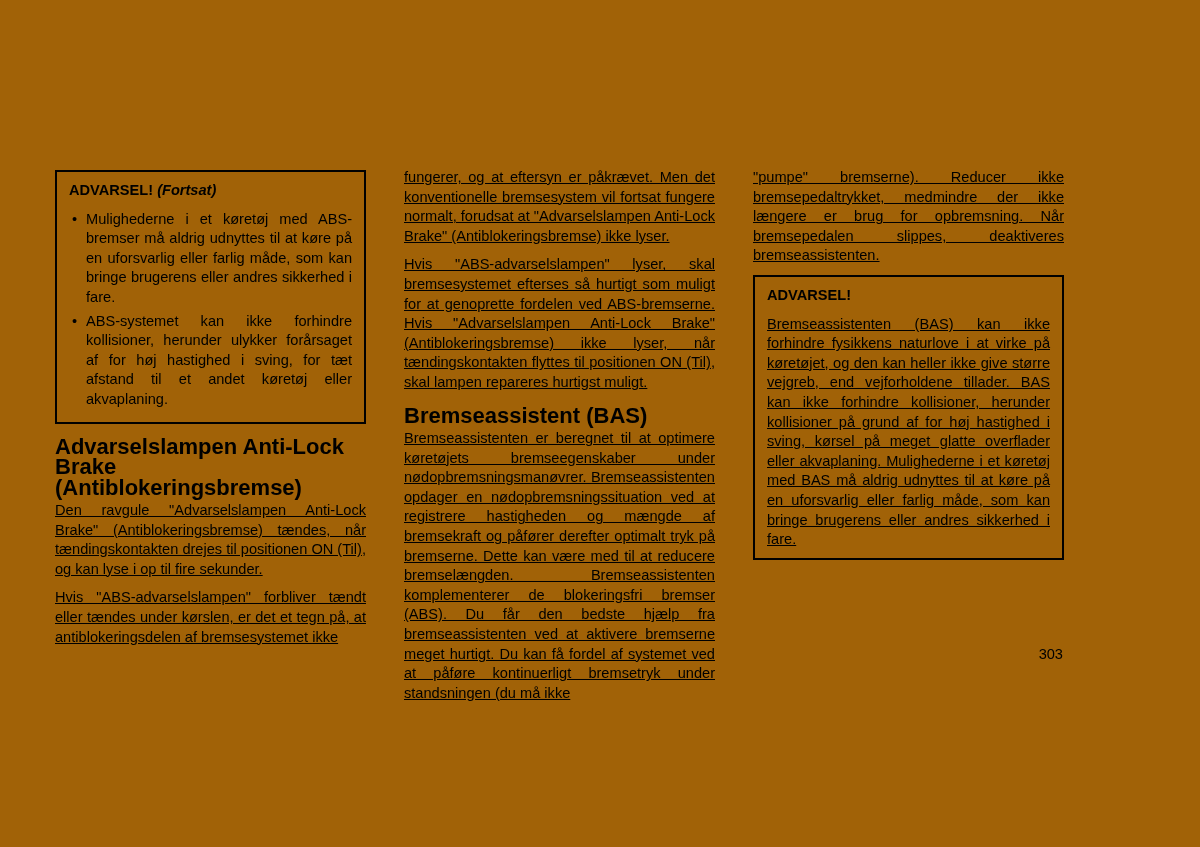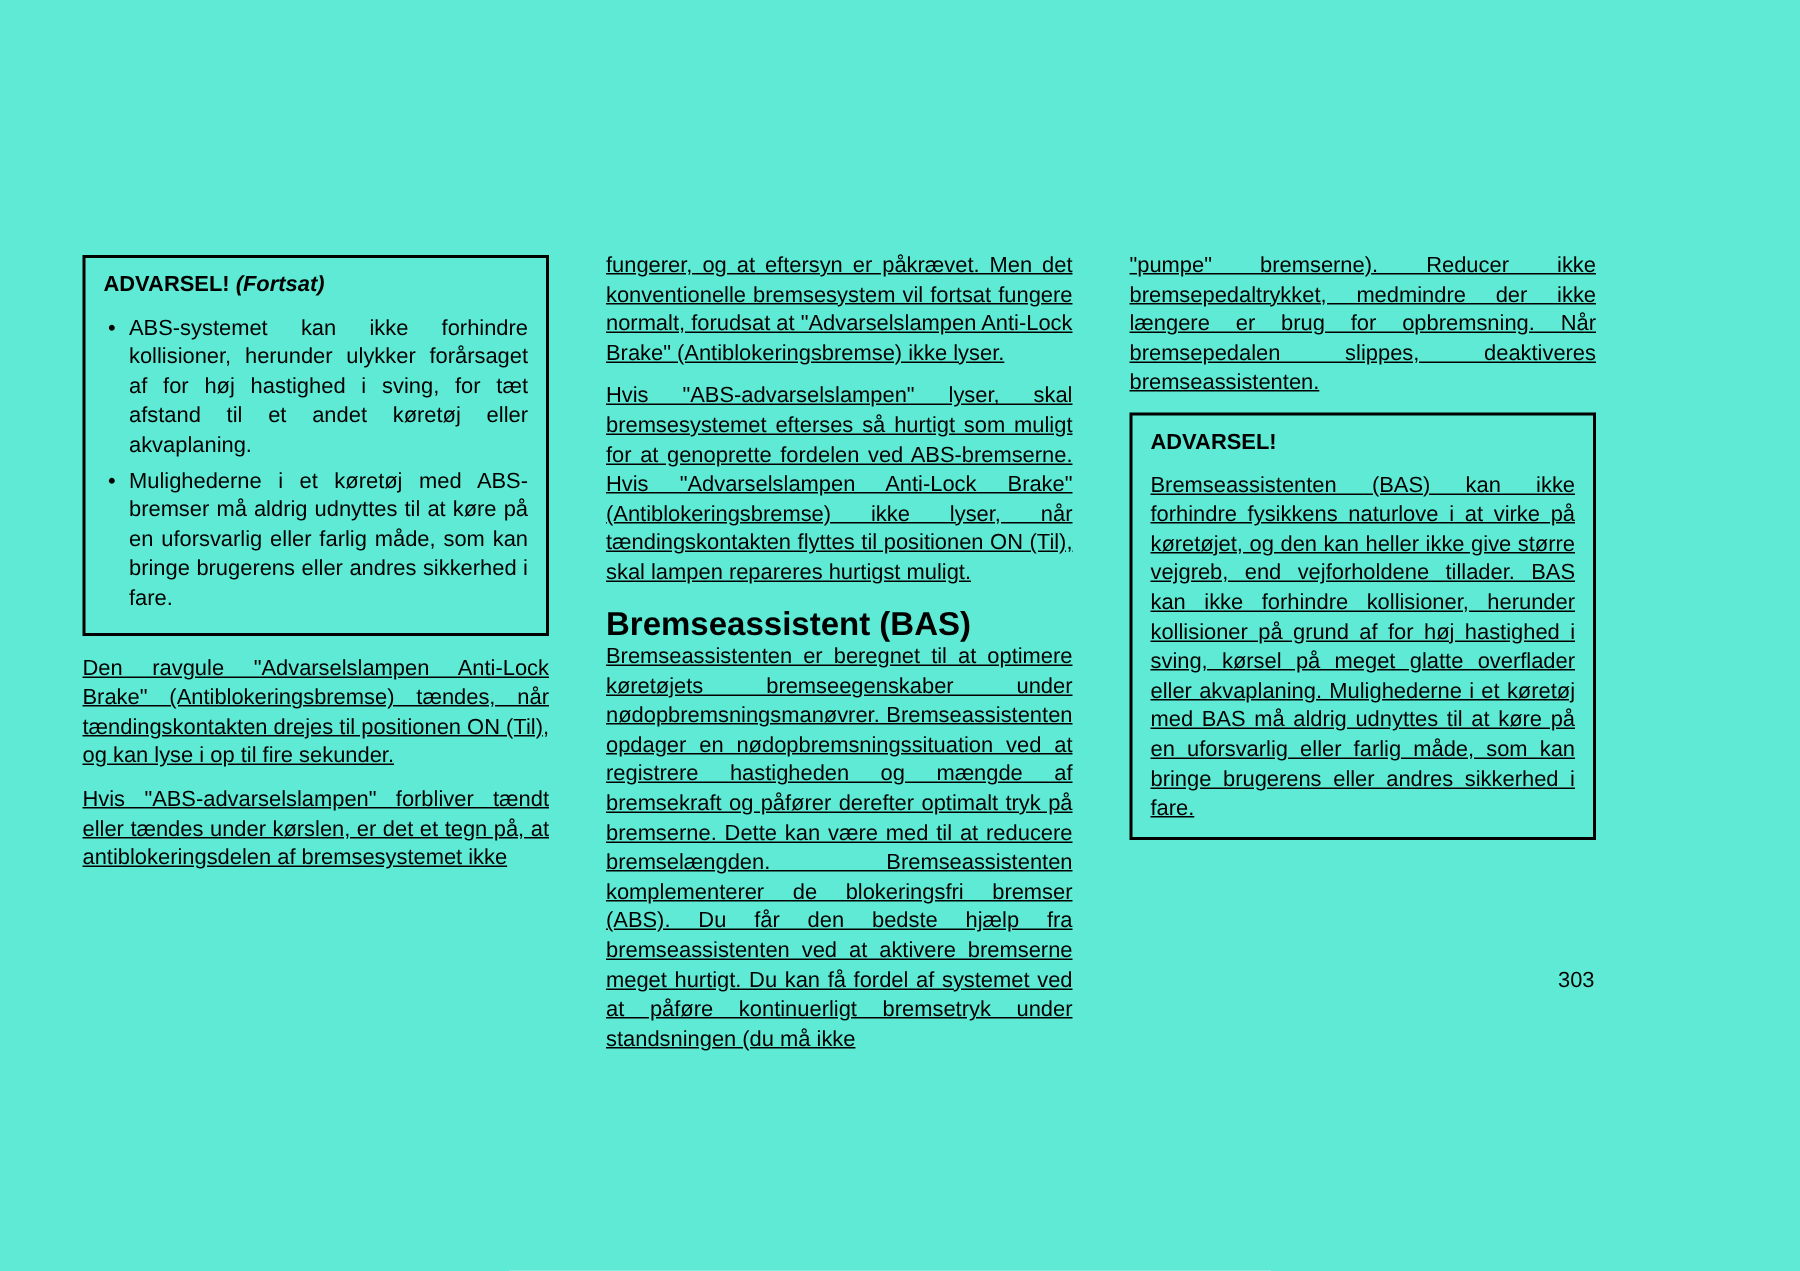--- a/index.html
+++ b/index.html
@@ -8,21 +8,21 @@
     height: 847px;
     background: #ffffff;
     color: #000000;
     font-family: "Liberation Sans", "DejaVu Sans", sans-serif;
   }
   .page {
     position: relative;
     width: 1200px;
     height: 847px;
     overflow: hidden;
-    background: #5eead4;
+    background: #a16207;
   }
   .columns {
     position: absolute;
     top: 168px;
     left: 55px;
     display: flex;
     gap: 38px;
   }
   .col {
     width: 311px;
@@ -83,24 +83,25 @@
 <div class="page">
   <div class="columns">
 
     <div class="col">
       <div class="warning-box">
         <div class="warning-title">
           <span>ADVARSEL!</span>
           <span class="suffix">(Fortsat)</span>
         </div>
         <ul>
+          <li>Mulighederne i et køretøj med ABS-bremser må aldrig udnyttes til at køre på en uforsvarlig eller farlig måde, som kan bringe brugerens eller andres sikkerhed i fare.</li>
           <li>ABS-systemet kan ikke forhindre kollisioner, herunder ulykker forårsaget af for høj hastighed i sving, for tæt afstand til et andet køretøj eller akvaplaning.</li>
-          <li>Mulighederne i et køretøj med ABS-bremser må aldrig udnyttes til at køre på en uforsvarlig eller farlig måde, som kan bringe brugerens eller andres sikkerhed i fare.</li>
         </ul>
       </div>
+      <h2>Advarselslampen Anti-Lock Brake (Antiblokeringsbremse)</h2>
       <p>Den ravgule "Advarselslampen Anti-Lock Brake" (Antiblokeringsbremse) tændes, når tændingskontakten drejes til positionen ON (Til), og kan lyse i op til fire sekunder.</p>
       <p>Hvis "ABS-advarselslampen" forbliver tændt eller tændes under kørslen, er det et tegn på, at antiblokeringsdelen af bremsesystemet ikke</p>
     </div>
 
     <div class="col">
       <p>fungerer, og at eftersyn er påkrævet. Men det konventionelle bremsesystem vil fortsat fungere normalt, forudsat at "Advarselslampen Anti-Lock Brake" (Antiblokeringsbremse) ikke lyser.</p>
       <p>Hvis "ABS-advarselslampen" lyser, skal bremsesystemet efterses så hurtigt som muligt for at genoprette fordelen ved ABS-bremserne. Hvis "Advarselslampen Anti-Lock Brake" (Antiblokeringsbremse) ikke lyser, når tændingskontakten flyttes til positionen ON (Til), skal lampen repareres hurtigst muligt.</p>
       <h2>Bremseassistent (BAS)</h2>
       <p>Bremseassistenten er beregnet til at optimere køretøjets bremseegenskaber under nødopbremsningsmanøvrer. Bremseassistenten opdager en nødopbremsningssituation ved at registrere hastigheden og mængde af bremsekraft og påfører derefter optimalt tryk på bremserne. Dette kan være med til at reducere bremselængden. Bremseassistenten komplementerer de blokeringsfri bremser (ABS). Du får den bedste hjælp fra bremseassistenten ved at aktivere bremserne meget hurtigt. Du kan få fordel af systemet ved at påføre kontinuerligt bremsetryk under standsningen (du må ikke</p>
     </div>

